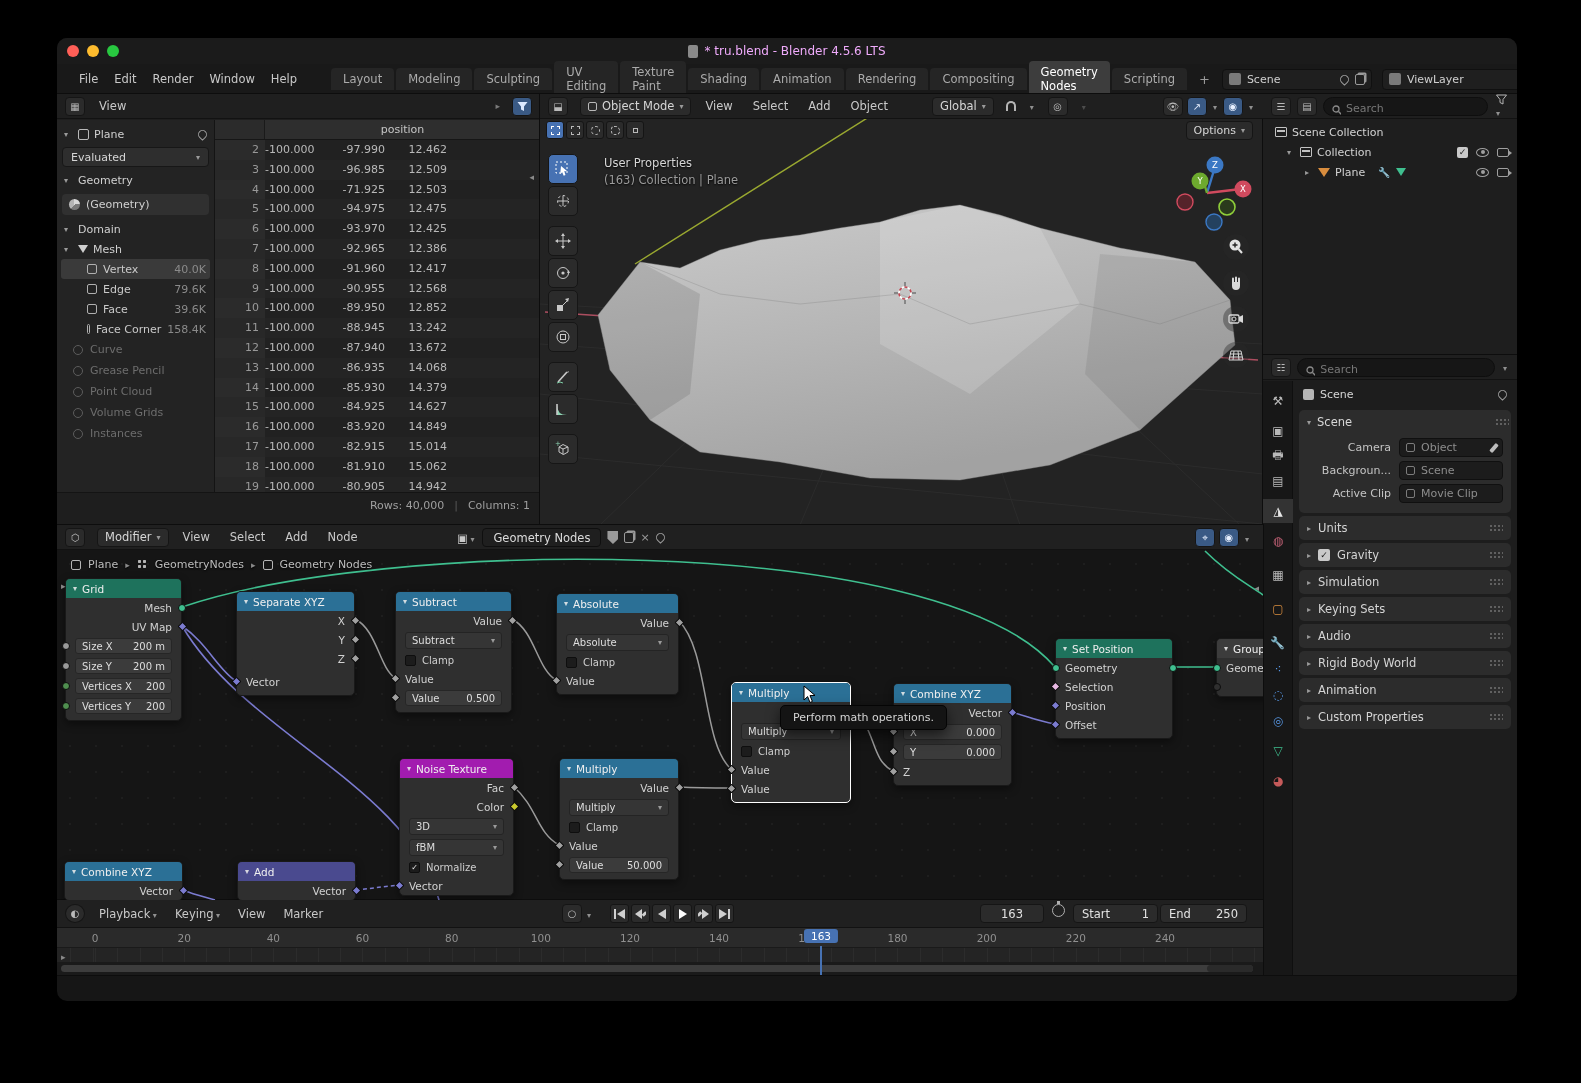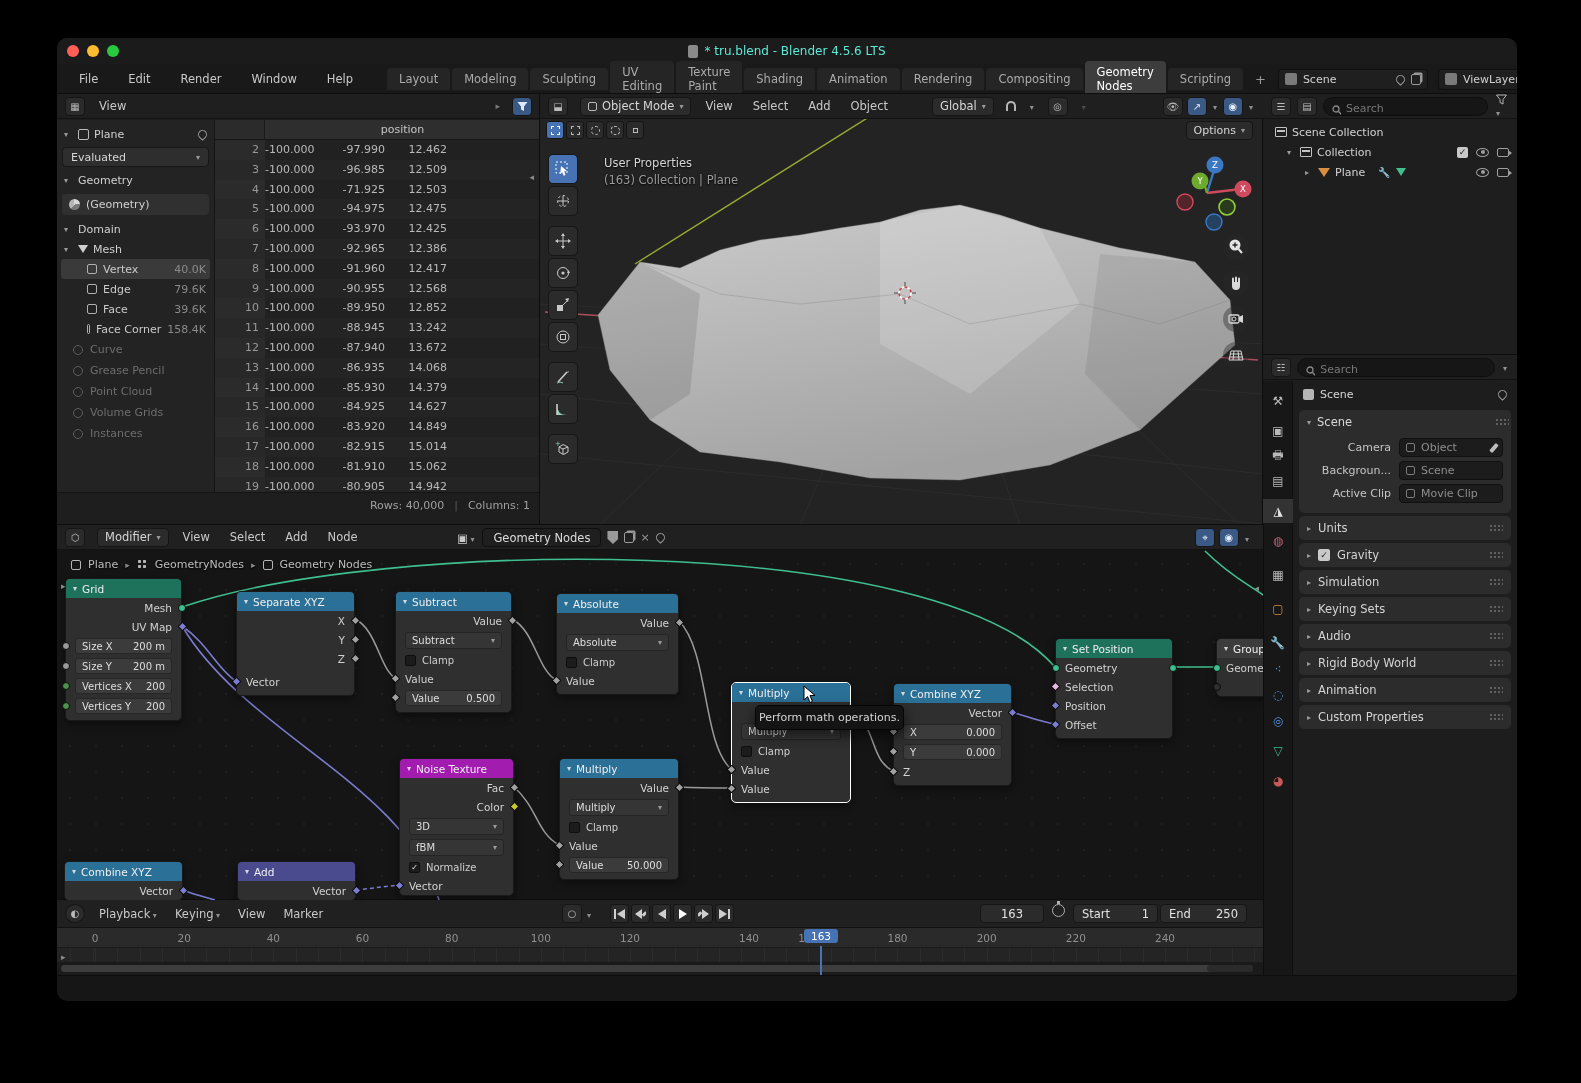--- a/index.html
+++ b/index.html
@@ -10,26 +10,26 @@
 .mi{cursor:default;color:#c9c9c9;padding:2px 2px}
 .mi.drop::after{content:" ▾";font-size:8px;color:#909090}
 .dropbtn{background:#2b2b2b;border:1px solid #151515;border-radius:4px;height:19px;display:flex;align-items:center;gap:5px;padding:0 7px;color:#d6d6d6}
 .dropbtn::after{content:"▾";font-size:8px;color:#9a9a9a}
 .icbtn{width:20px;height:19px;background:#2b2b2b;border:1px solid #151515;border-radius:4px;display:flex;align-items:center;justify-content:center;color:#bbb;font-size:10px}
 .icbtn.blue{background:#3a5a85;color:#e8f0ff}
 
 .titlebar{position:absolute;left:0;top:0;width:100%;height:26px;background:#1b1b1b;display:flex;align-items:center;justify-content:center}
 .lights{position:absolute;left:10px;top:7px;display:flex;gap:8px}
 .light{width:12px;height:12px;border-radius:50%}
-.title{color:#5eead4;font-size:12px;display:flex;gap:6px;align-items:center}
+.title{color:#f0abfc;font-size:12px;display:flex;gap:6px;align-items:center}
 .docic{width:10px;height:13px;background:#8a8a8a;border-radius:2px}
 
 .menubar{position:absolute;left:0;top:26px;width:100%;height:30px;background:#191919;display:flex;align-items:center;padding:0 10px;gap:4px}
 .blogo{width:17px;height:17px;border-radius:50%;background:radial-gradient(circle at 60% 40%,#fff 0 3px,#2e5f8a 3px 6px,#ff8640 6px);margin-right:6px}
-#top-menus{display:flex;gap:26px;margin-right:28px;font-size:11.5px}
+#top-menus{display:flex;gap:12px;margin-right:28px;font-size:11.5px}
 #tabs{display:flex;gap:2px;align-items:center}
 .tab{padding:4px 12px;background:#252525;color:#ababab;border-radius:4px 4px 0 0;font-size:11.5px}
 .tab.active{background:#3d3d3d;color:#fff}
 .addtab{color:#9a9a9a;padding:0 8px;font-size:13px}
 .sel-grp{margin-left:auto;display:flex;gap:10px}
 .selector{display:flex;align-items:center;gap:6px;background:#1f1f1f;border:1px solid #101010;border-radius:4px;height:21px;padding:0 6px;color:#d0d0d0;min-width:150px}
 .selector .sic{width:12px;height:12px;border-radius:2px;background:#7a7a7a}
 
 #sheet{left:0;top:56px;width:483px;height:431px;background:#1e1e1e}
 #sheet .side{position:absolute;left:0;top:26px;bottom:25px;width:158px;background:#232323;border-right:1px solid #141414;padding:4px 4px;font-size:11px}
@@ -146,21 +146,21 @@
 .ndrop{flex:1;display:flex;justify-content:space-between;align-items:center;background:#353535;border:1px solid #242424;border-radius:3px;height:17px;padding:0 6px;font-size:10px;color:#dedede}
 .ndrop::after{content:"▾";font-size:8px;color:#9a9a9a}
 .nchk{display:flex;align-items:center;gap:6px;font-size:10px;color:#cfcfcf}
 .nbox{width:11px;height:11px;background:#1c1c1c;border:1px solid #0e0e0e;border-radius:2px;color:#e8e8e8;font-size:8px;line-height:10px;text-align:center}
 .nbox.on::after{content:"✓"}
 .sk{position:absolute;top:5.5px;width:8px;height:8px;border:1px solid #0c0c0c;border-radius:50%}
 .sk.l{left:-4.5px}.sk.r{right:-4.5px}
 .sk.dm{width:7px;height:7px;border-radius:1px;transform:rotate(45deg);top:6px}
 .sk.geo{background:#3fbf8f}.sk.vec{background:#7b7bd0}.sk.val{background:#a1a1a1}.sk.col{background:#c9c92e}.sk.bool{background:#e6b7e1}.sk.int{background:#4f8f4f}.sk.gray{background:#9a9a9a}
 .sk.open{background:#2f2f2f}
-.tooltip{position:absolute;left:698px;top:180px;z-index:6;background:#141414;border:1px solid #050505;border-radius:5px;padding:5px 3px;color:#d5d5d5;font-size:11px;box-shadow:0 5px 14px rgba(0,0,0,.6);white-space:nowrap}
+.tooltip{position:absolute;left:723px;top:180px;z-index:6;background:#141414;border:1px solid #050505;border-radius:5px;padding:5px 12px;color:#d5d5d5;font-size:11px;box-shadow:0 5px 14px rgba(0,0,0,.6);white-space:nowrap}
 #cursor{position:absolute;left:746px;top:160px;z-index:7}
 .corner{position:absolute;color:#8a8a8a;font-size:9px;z-index:3}
 
 #tl{left:0;top:862px;width:1206px;height:75px;background:#242424}
 #tl .hdr{height:28px;background:#202020}
 .tl-abs{position:absolute;top:4px;display:flex;align-items:center;gap:3px}
 .transport{display:flex;gap:2px}
 .tbtn{width:19px;height:19px;background:#2b2b2b;border:1px solid #151515;border-radius:3px;display:flex;align-items:center;justify-content:center}
 .tbtn svg{display:block}
 .numfield{background:#2b2b2b;border:1px solid #151515;border-radius:4px;height:19px;display:flex;align-items:center;justify-content:space-between;padding:0 8px;color:#e2e2e2}
@@ -1235,21 +1235,21 @@
     </div>
     <div class="ruler" id="ruler">
         <div id="ticks">
           <span class="tick" style="left: 38px; position: absolute;">0</span>
           <span class="tick" style="left: 127.17px; position: absolute;">20</span>
           <span class="tick" style="left: 216.34px; position: absolute;">40</span>
           <span class="tick" style="left: 305.51px; position: absolute;">60</span>
           <span class="tick" style="left: 394.68px; position: absolute;">80</span>
           <span class="tick" style="left: 483.85px; position: absolute;">100</span>
           <span class="tick" style="left: 573.02px; position: absolute;">120</span>
-          <span class="tick" style="left: 692px; position: absolute;">140</span>
+          <span class="tick" style="left: 662px; position: absolute;">140</span>
           <span class="tick" style="left: 751.36px; position: absolute;">160</span>
           <span class="tick" style="left: 840.53px; position: absolute;">180</span>
           <span class="tick" style="left: 929.7px; position: absolute;">200</span>
           <span class="tick" style="left: 1018.87px; position: absolute;">220</span>
           <span class="tick" style="left: 1108.04px; position: absolute;">240</span>
         </div>
       </div>
     <div class="track"></div>
     <div class="scroll">
         <div class="sbar"></div>

